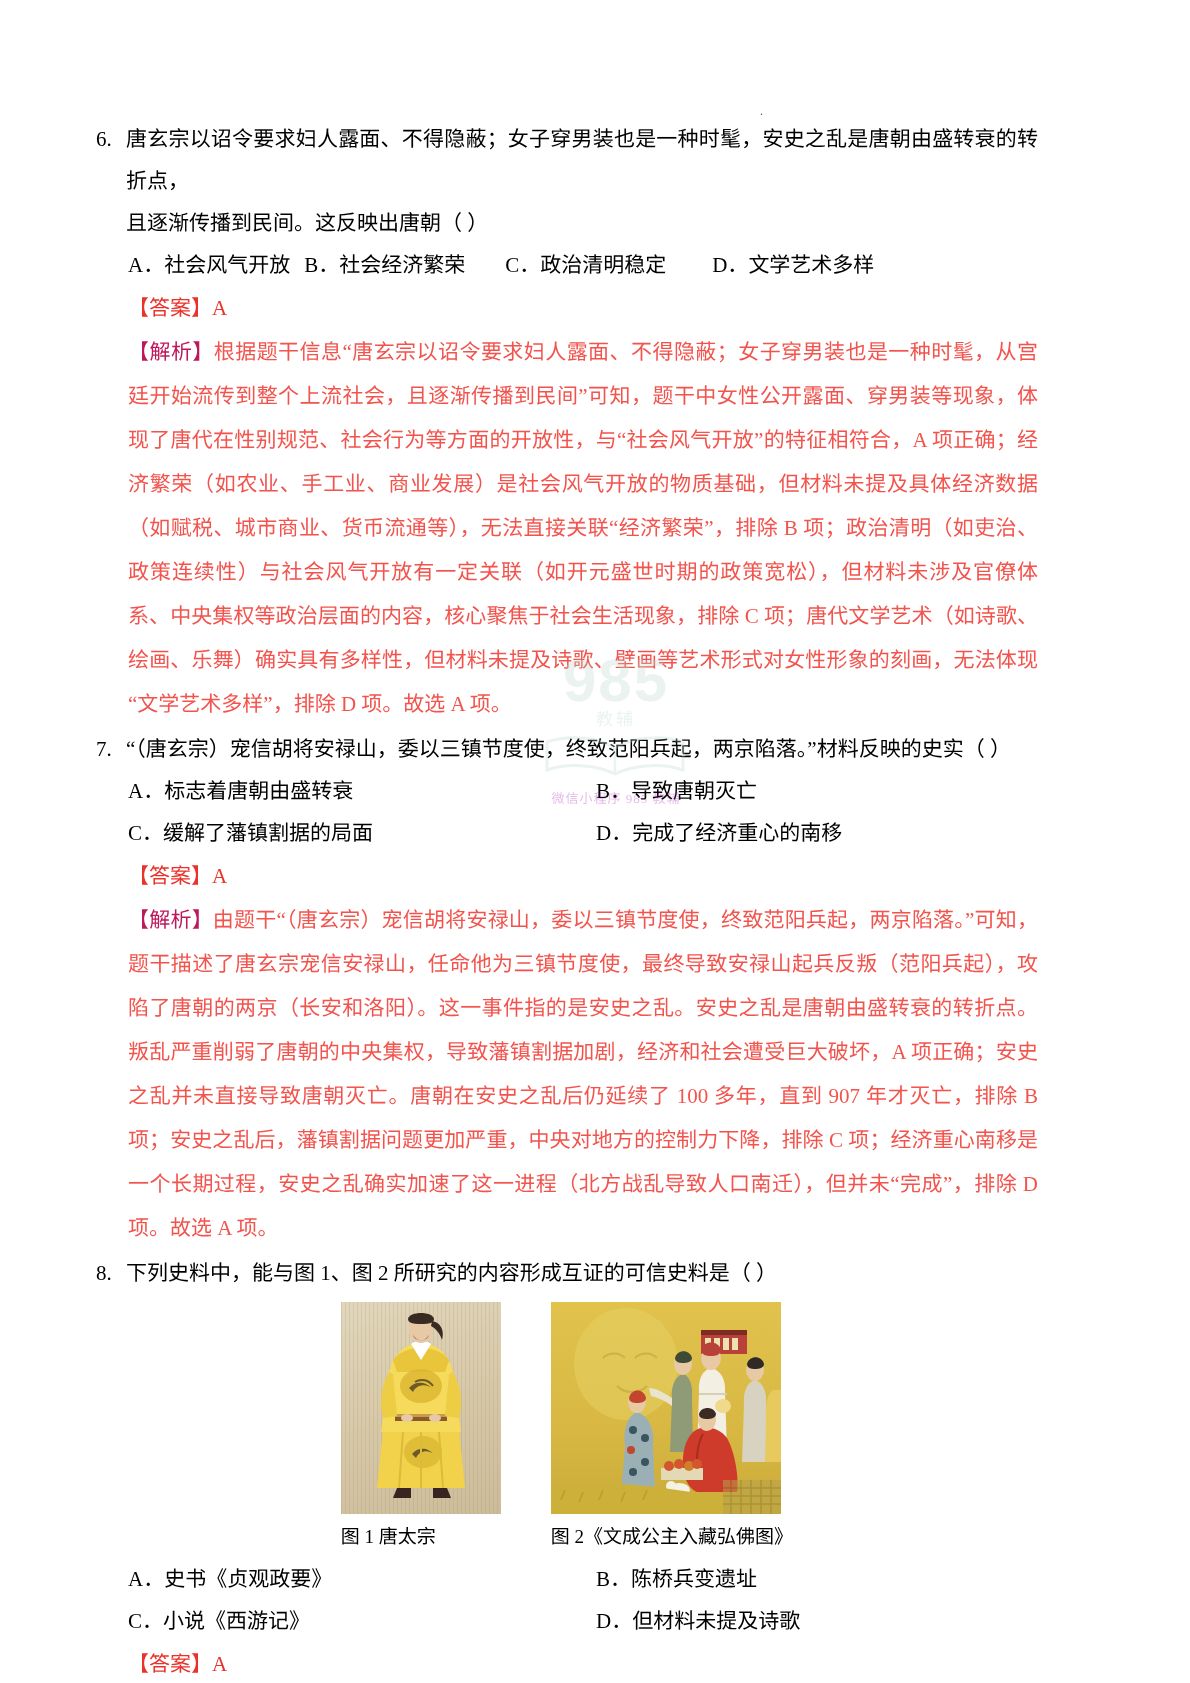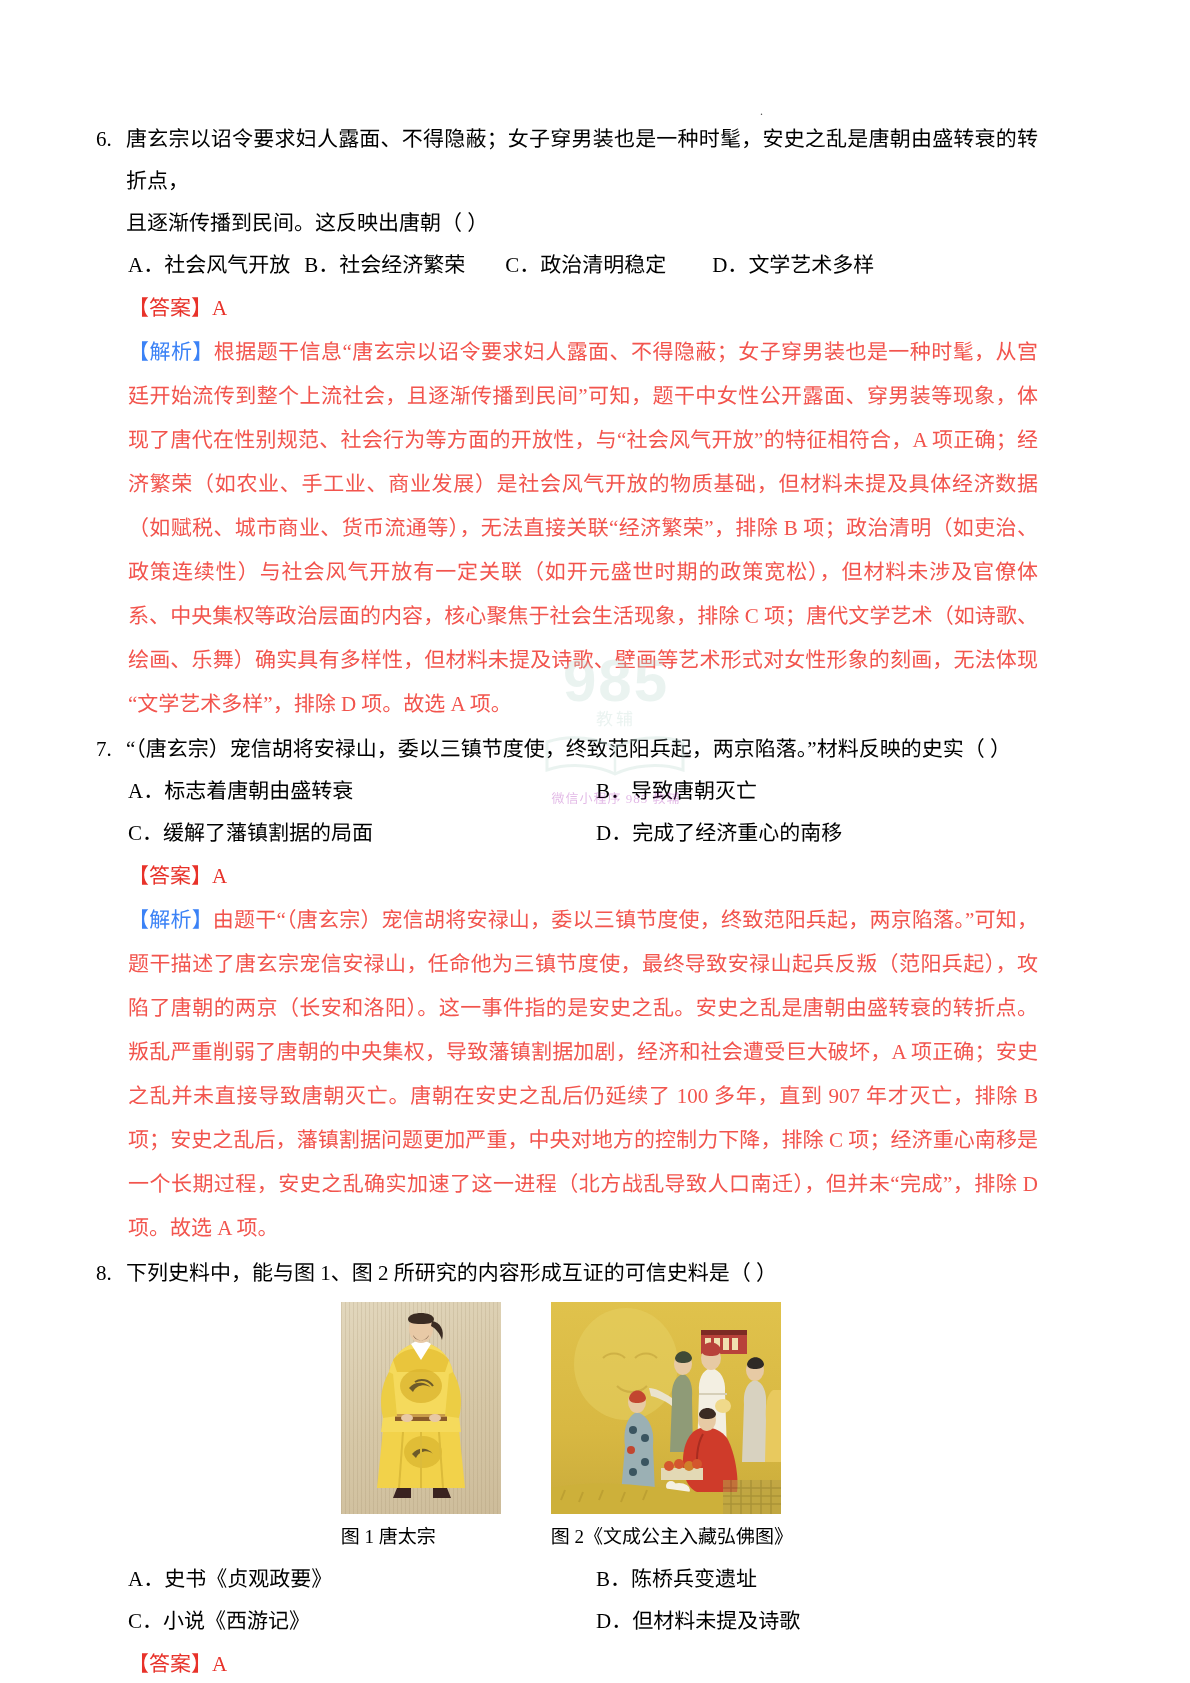--- a/index.html
+++ b/index.html
@@ -119,21 +119,21 @@
   .ans-line .tagword { color: #e8322a; }
 
   .exp-block {
     font-size: 21px;
     line-height: 44px;
     color: #f2544d;
     padding-left: 32px;
     text-align: justify;
     text-justify: inter-ideograph;
   }
-  .exp-block .tagword { color: #3b82f6; }
+  .exp-block .tagword { color: #be185d; }
 
   
   .figures {
     display: flex;
     justify-content: center;
     align-items: flex-end;
     gap: 50px;
     margin-top: 8px;
     position: relative;
     z-index: 2;

